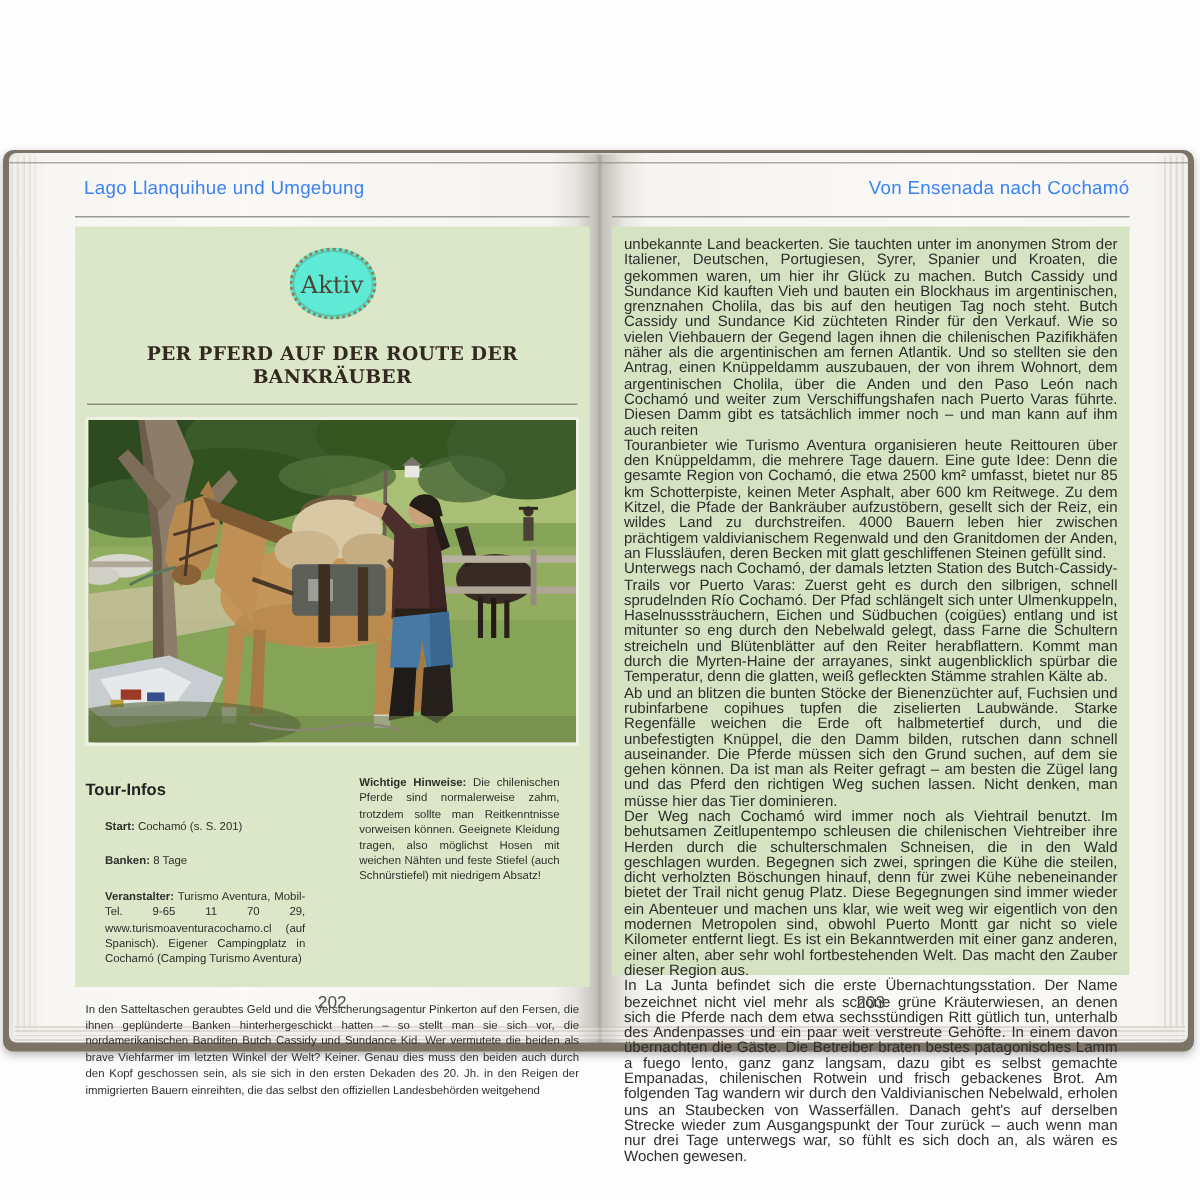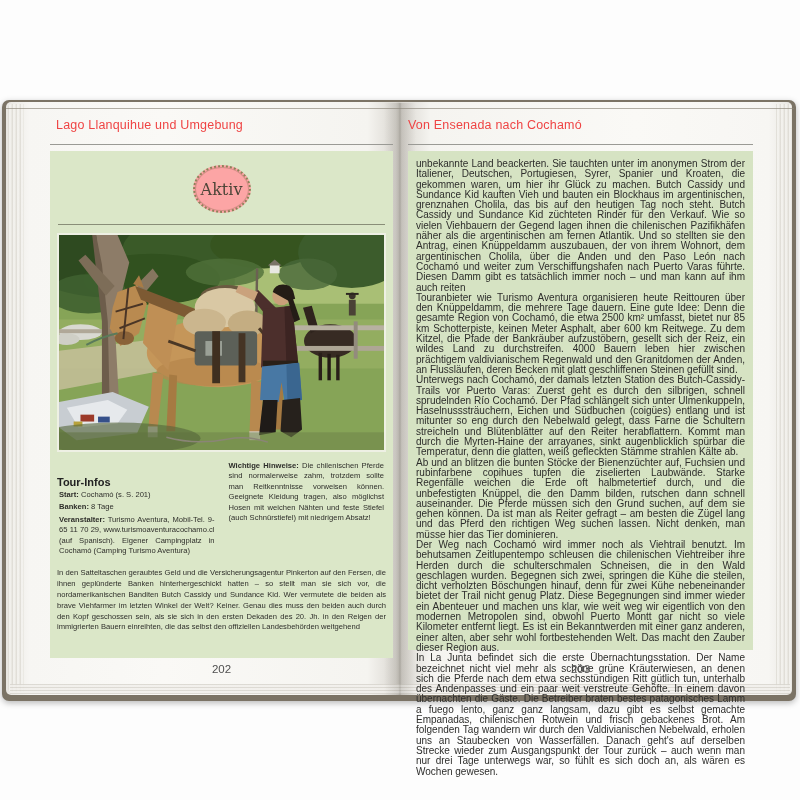--- a/index.html
+++ b/index.html
@@ -15,44 +15,44 @@
     background:repeating-linear-gradient(90deg,#dedbd4 0 1px,#f3f2ee 1px 3px,#e9e7e1 3px 4px);}
   #edge-left{left:8px;border-radius:4px 0 0 4px;}
   #edge-right{left:776px;border-radius:0 4px 4px 0;}
   #edge-bottom{left:10px;top:684px;width:780px;height:10px;opacity:.85;
     background:repeating-linear-gradient(0deg,#d8d5ce 0 1px,#f1efeb 1px 3px);}
   #gutter{left:384px;top:103px;width:32px;height:592px;
     background:linear-gradient(to right,rgba(0,0,0,0) 0,rgba(60,55,45,.14) 45%,rgba(60,55,45,.26) 50%,rgba(60,55,45,.14) 55%,rgba(0,0,0,0) 100%);}
   #top-curve{left:6px;top:98px;width:788px;height:10px;border-bottom:1.5px solid #8b8478;
     border-radius:0 0 45%/100% 45%/100%;opacity:.65;}
   
-  .pg-header{top:118px;font-size:12.5px;color:#ef4444;letter-spacing:.2px;}
+  .pg-header{top:118px;font-size:12.5px;color:#3b82f6;letter-spacing:.2px;}
   #header-left{left:56px;}
-  #header-right{left:408px;width:345px;}
+  #header-right{left:408px;width:345px;text-align:right;}
   .pg-rule{top:144px;height:1px;background:#9a9a95;}
   #rule-left{left:50px;width:343px;}
   #rule-right{left:408px;width:345px;}
   .pg-num{top:663px;text-align:center;font-size:11.5px;color:#4f4f4f;}
   #num-left{left:50px;width:343px;}
   #num-right{left:408px;width:345px;}
   
   #box-left{left:50px;top:151px;width:343px;height:507px;background:#dbe7c8;}
-  #badge{margin:14px auto 0;width:54px;height:44px;border-radius:50%;background:#fca5a5;
+  #badge{margin:14px auto 0;width:54px;height:44px;border-radius:50%;background:#5eead4;
     border:2px dotted #8f8058;box-shadow:inset 0 0 0 1px rgba(90,75,45,.25);
     display:flex;align-items:center;justify-content:center;}
   #badge span{font-family:"DejaVu Serif",serif;font-size:16px;color:#4d4538;}
   #box-title{margin-top:15px;text-align:center;font-family:"DejaVu Serif",serif;font-weight:bold;
     font-size:12.5px;color:#33291f;letter-spacing:.2px;}
   #title-rule{margin:11px 8px 0;height:1px;background:rgba(70,70,55,.55);}
   #photo{display:block;margin:8px auto 0;width:329px;height:219px;border:2px solid #eef0e4;box-sizing:border-box;}
   #info-row{display:flex;gap:10px;margin:7px 7px 0;}
   #info-row>div{flex:1;}
   .small-txt{font-size:7.6px;line-height:10.4px;color:#2e2e2a;text-align:justify;}
   #tour-heading{font-size:11px;font-weight:bold;color:#222;margin:17px 0 2px;}
-  .info-line{margin:2px;}
+  .info-line{margin:13px;}
   #intro-para{margin:10px 7px 0;font-size:7.6px;line-height:10.8px;color:#2e2e2a;text-align:justify;}
   
   #box-right{left:408px;top:151px;width:345px;height:499px;background:#d6e3c3;
     padding:8px 8px;box-sizing:border-box;}
   #box-right p{margin:0;font-size:10px;line-height:10.3px;color:#2d2d2b;text-align:justify;}
 </style>
 </head>
 <body>
 
 <div class="abs" id="book"></div>
@@ -63,20 +63,21 @@
 <div class="abs" id="gutter"></div>
 <div class="abs" id="top-curve"></div>
 
 <div class="abs pg-header" id="header-left">Lago Llanquihue und Umgebung</div>
 <div class="abs pg-rule" id="rule-left"></div>
 
 <div class="abs" id="box-left">
   <div id="badge">
     <span>Aktiv</span>
   </div>
+  <div id="box-title">PER PFERD AUF DER ROUTE DER BANKRÄUBER</div>
   <div id="title-rule"></div>
 
   <svg id="photo" viewBox="0 0 333 219" preserveAspectRatio="none">
     <rect x="0" y="0" width="333" height="219" fill="#86a457"></rect>
     <rect x="180" y="0" width="153" height="70" fill="#a9bf75"></rect>
 
     <g>
       <ellipse cx="55" cy="22" rx="95" ry="42" fill="#2e4a20"></ellipse>
       <ellipse cx="140" cy="15" rx="75" ry="34" fill="#3a5a28"></ellipse>
       <ellipse cx="95" cy="45" rx="70" ry="26" fill="#31511f"></ellipse>

